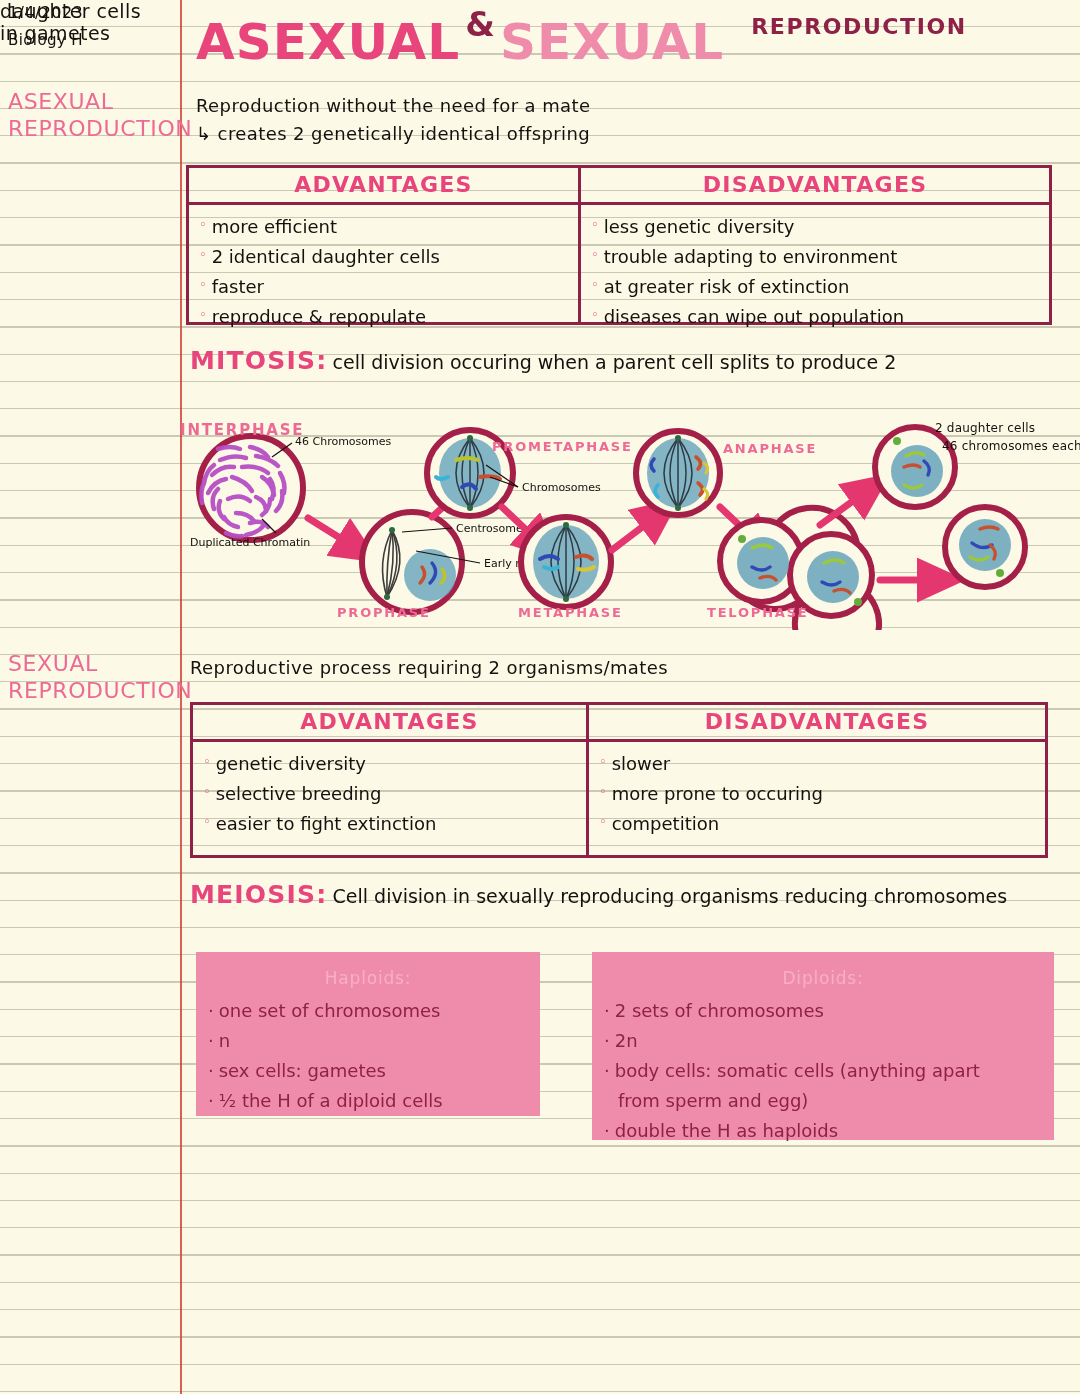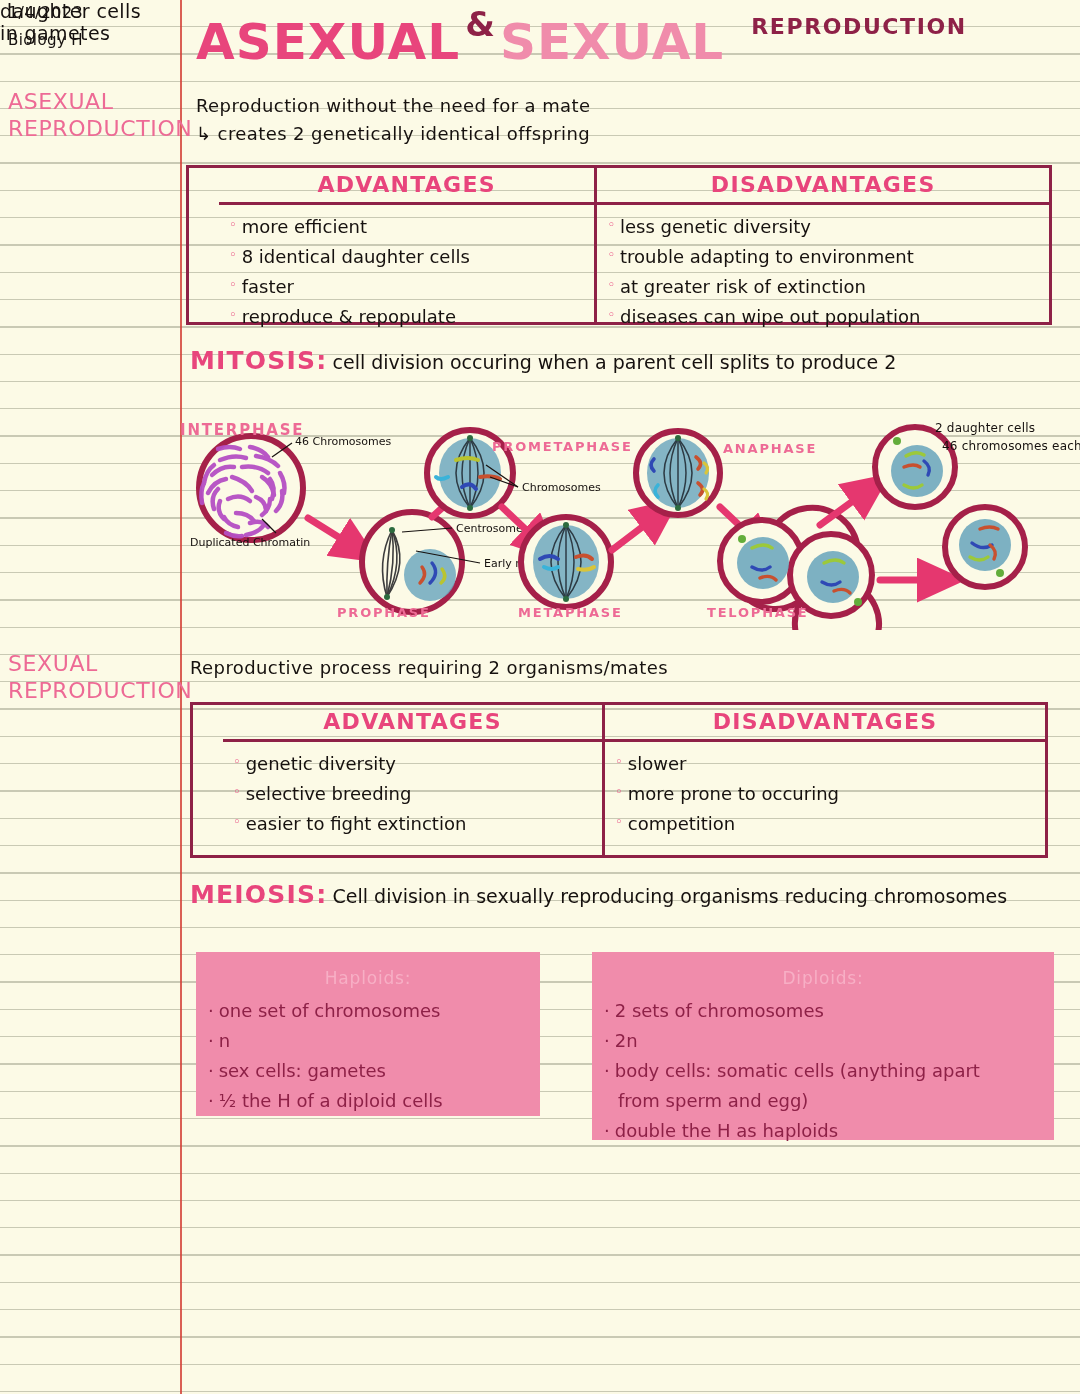--- a/index.html
+++ b/index.html
@@ -67,21 +67,21 @@
 
   
   .tbl{
     position:absolute;
     border:3px solid #8E2147;
     box-sizing:border-box;
     display:flex;
     background:transparent;
   }
   .tbl .col{box-sizing:border-box;position:relative;}
-  .tbl .col.left{border-right:3px solid #8E2147;margin-left:30px;}
+  .tbl .col.left{border-right:3px solid #8E2147;}
   .tbl .hdr{
     text-align:center;color:#E8457C;font-size:22px;font-weight:700;
     letter-spacing:1.3px;padding:4px 0 5px 0;
     border-bottom:3px solid #8E2147;
   }
   .tbl ul{list-style:none;margin:0;padding:6px 0 0 10px;}
   .tbl li{
     font-size:18px;color:#16110f;line-height:28px;white-space:nowrap;
   }
   .tbl li .bul{color:#E8457C;font-size:13px;vertical-align:4px;margin-right:5px;}
@@ -157,21 +157,21 @@
     <div>REPRODUCTION</div>
   </div>
   <div class="hand intro" id="asex-l1">Reproduction without the need for a mate</div>
   <div class="hand intro" id="asex-l2">↳ creates 2 genetically identical offspring</div>
 
   <div class="tbl" id="table-asexual">
     <div class="col left">
       <div class="hdr">ADVANTAGES</div>
       <ul>
         <li><span class="bul">◦</span><span>more efficient</span></li>
-        <li><span class="bul">◦</span><span>8 identical daughter cells</span></li>
+        <li><span class="bul">◦</span><span>2 identical daughter cells</span></li>
         <li><span class="bul">◦</span><span>faster</span></li>
         <li><span class="bul">◦</span><span>reproduce &amp; repopulate</span></li>
       </ul>
     </div>
     <div class="col right">
       <div class="hdr">DISADVANTAGES</div>
       <ul>
         <li><span class="bul">◦</span><span>less genetic diversity</span></li>
         <li><span class="bul">◦</span><span>trouble adapting to environment</span></li>
         <li><span class="bul">◦</span><span>at greater risk of extinction</span></li>

